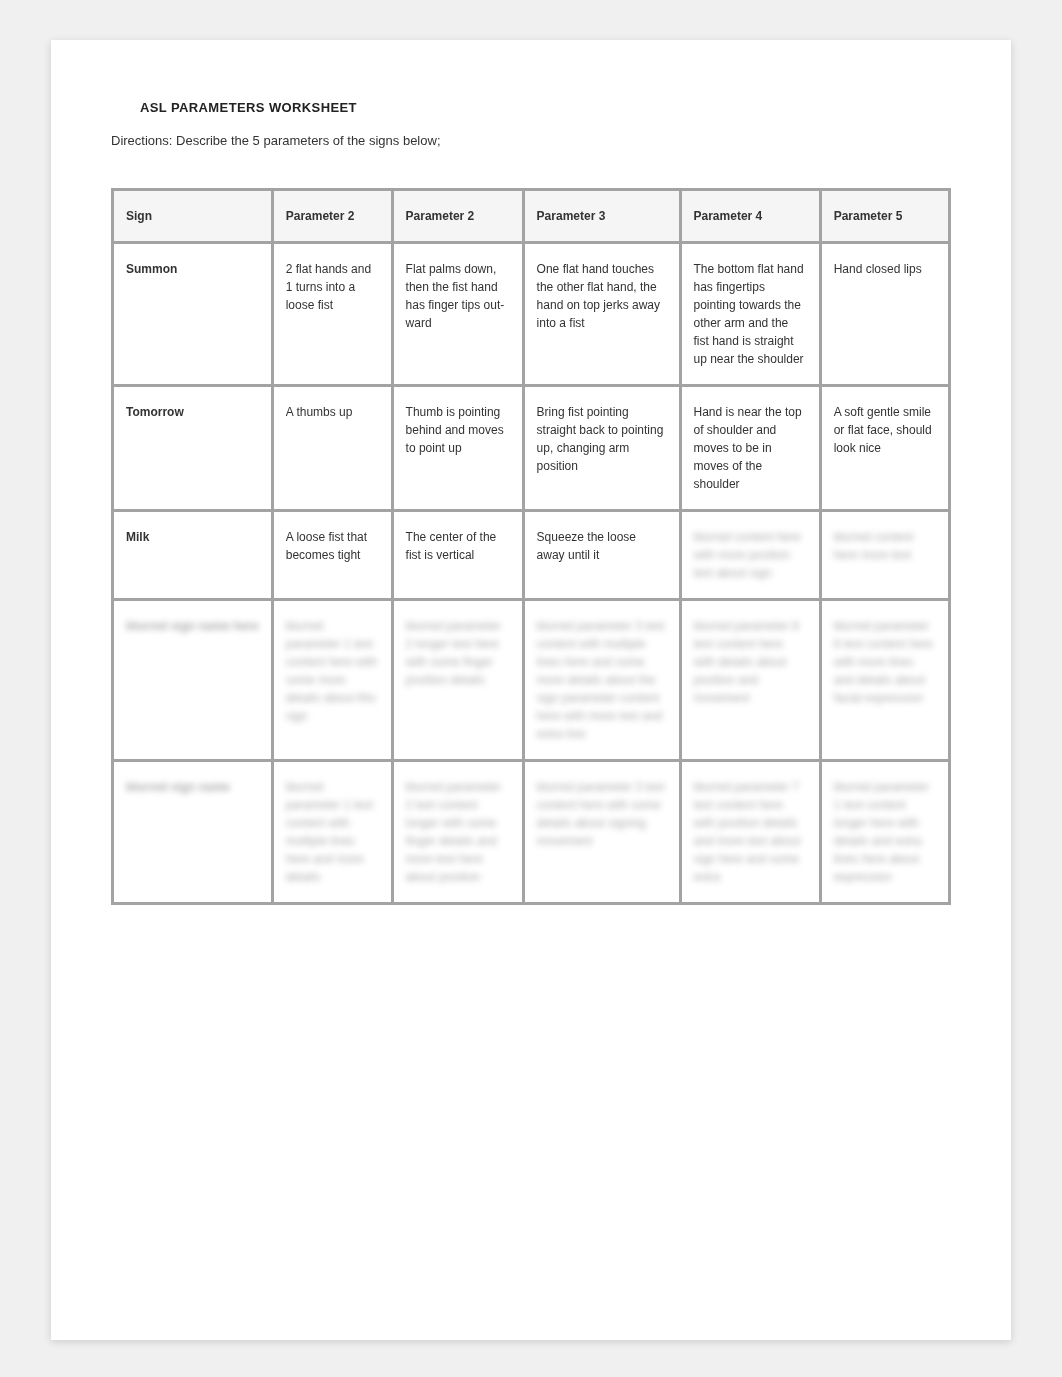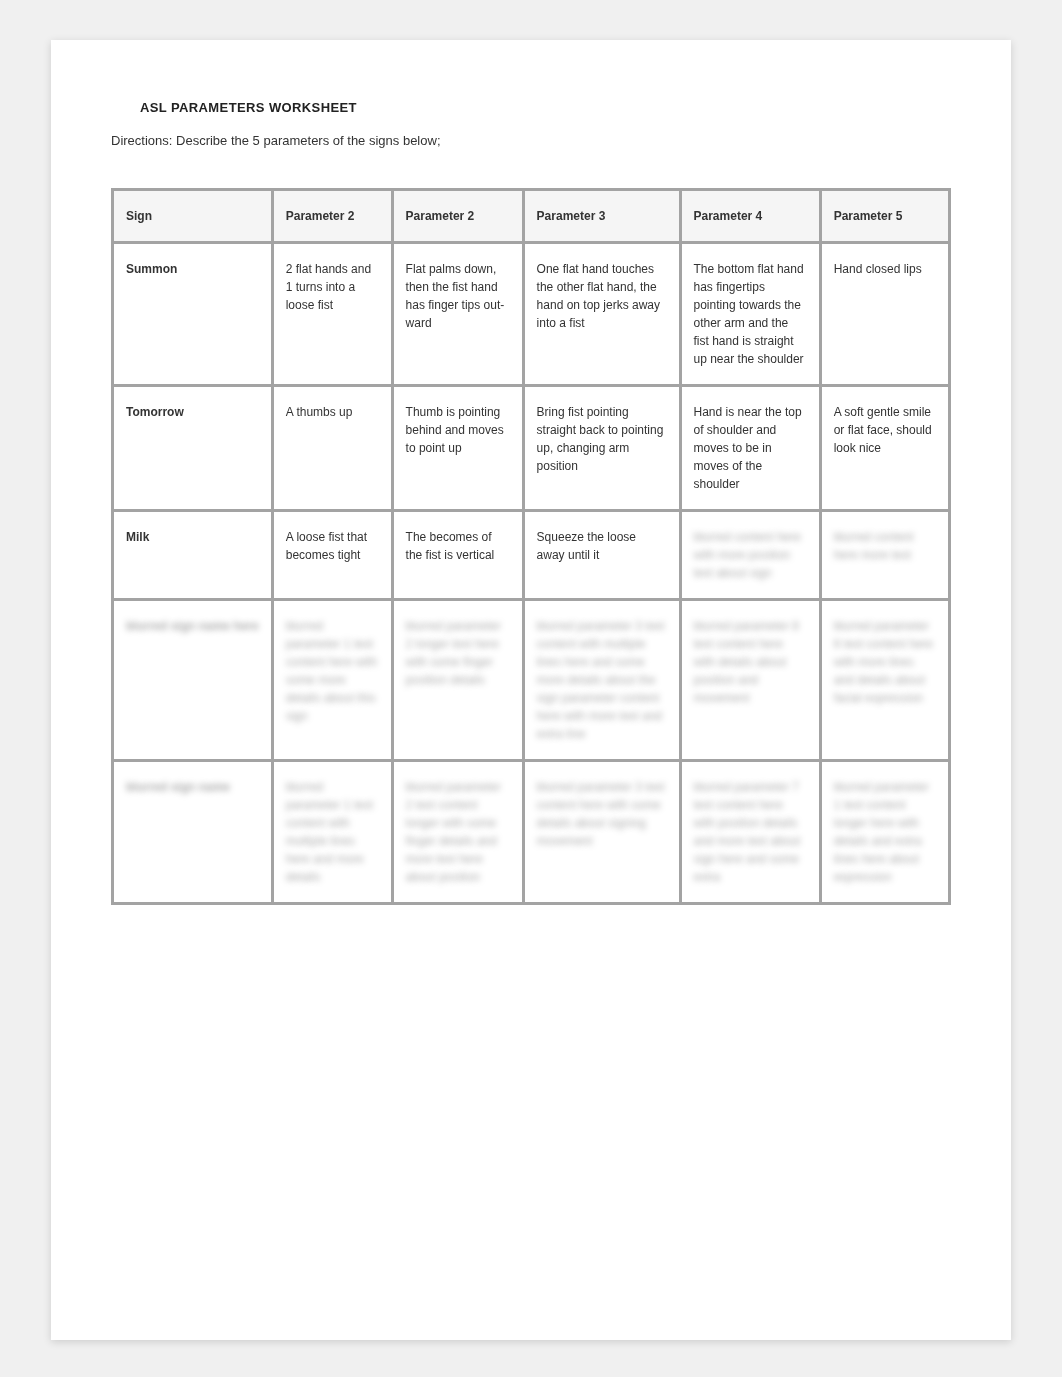--- a/index.html
+++ b/index.html
@@ -106,21 +106,21 @@
         <td>A thumbs up</td>
         <td>Thumb is pointing behind and moves to point up</td>
         <td>Bring fist pointing straight back to pointing up, changing arm position</td>
         <td>Hand is near the top of shoulder and moves to be in moves of the shoulder</td>
         <td>A soft gentle smile or flat face, should look nice</td>
       </tr>
 
       <tr>
         <td>Milk</td>
         <td>A loose fist that becomes tight</td>
-        <td>The becomes of the fist is vertical</td>
+        <td>The center of the fist is vertical</td>
         <td>Squeeze the loose away until it</td>
         <td>
           <span class="blurred">blurred content here with more position text about sign</span>
         </td>
         <td>
           <span class="blurred">blurred content here more text</span>
         </td>
       </tr>
 
       <tr>

